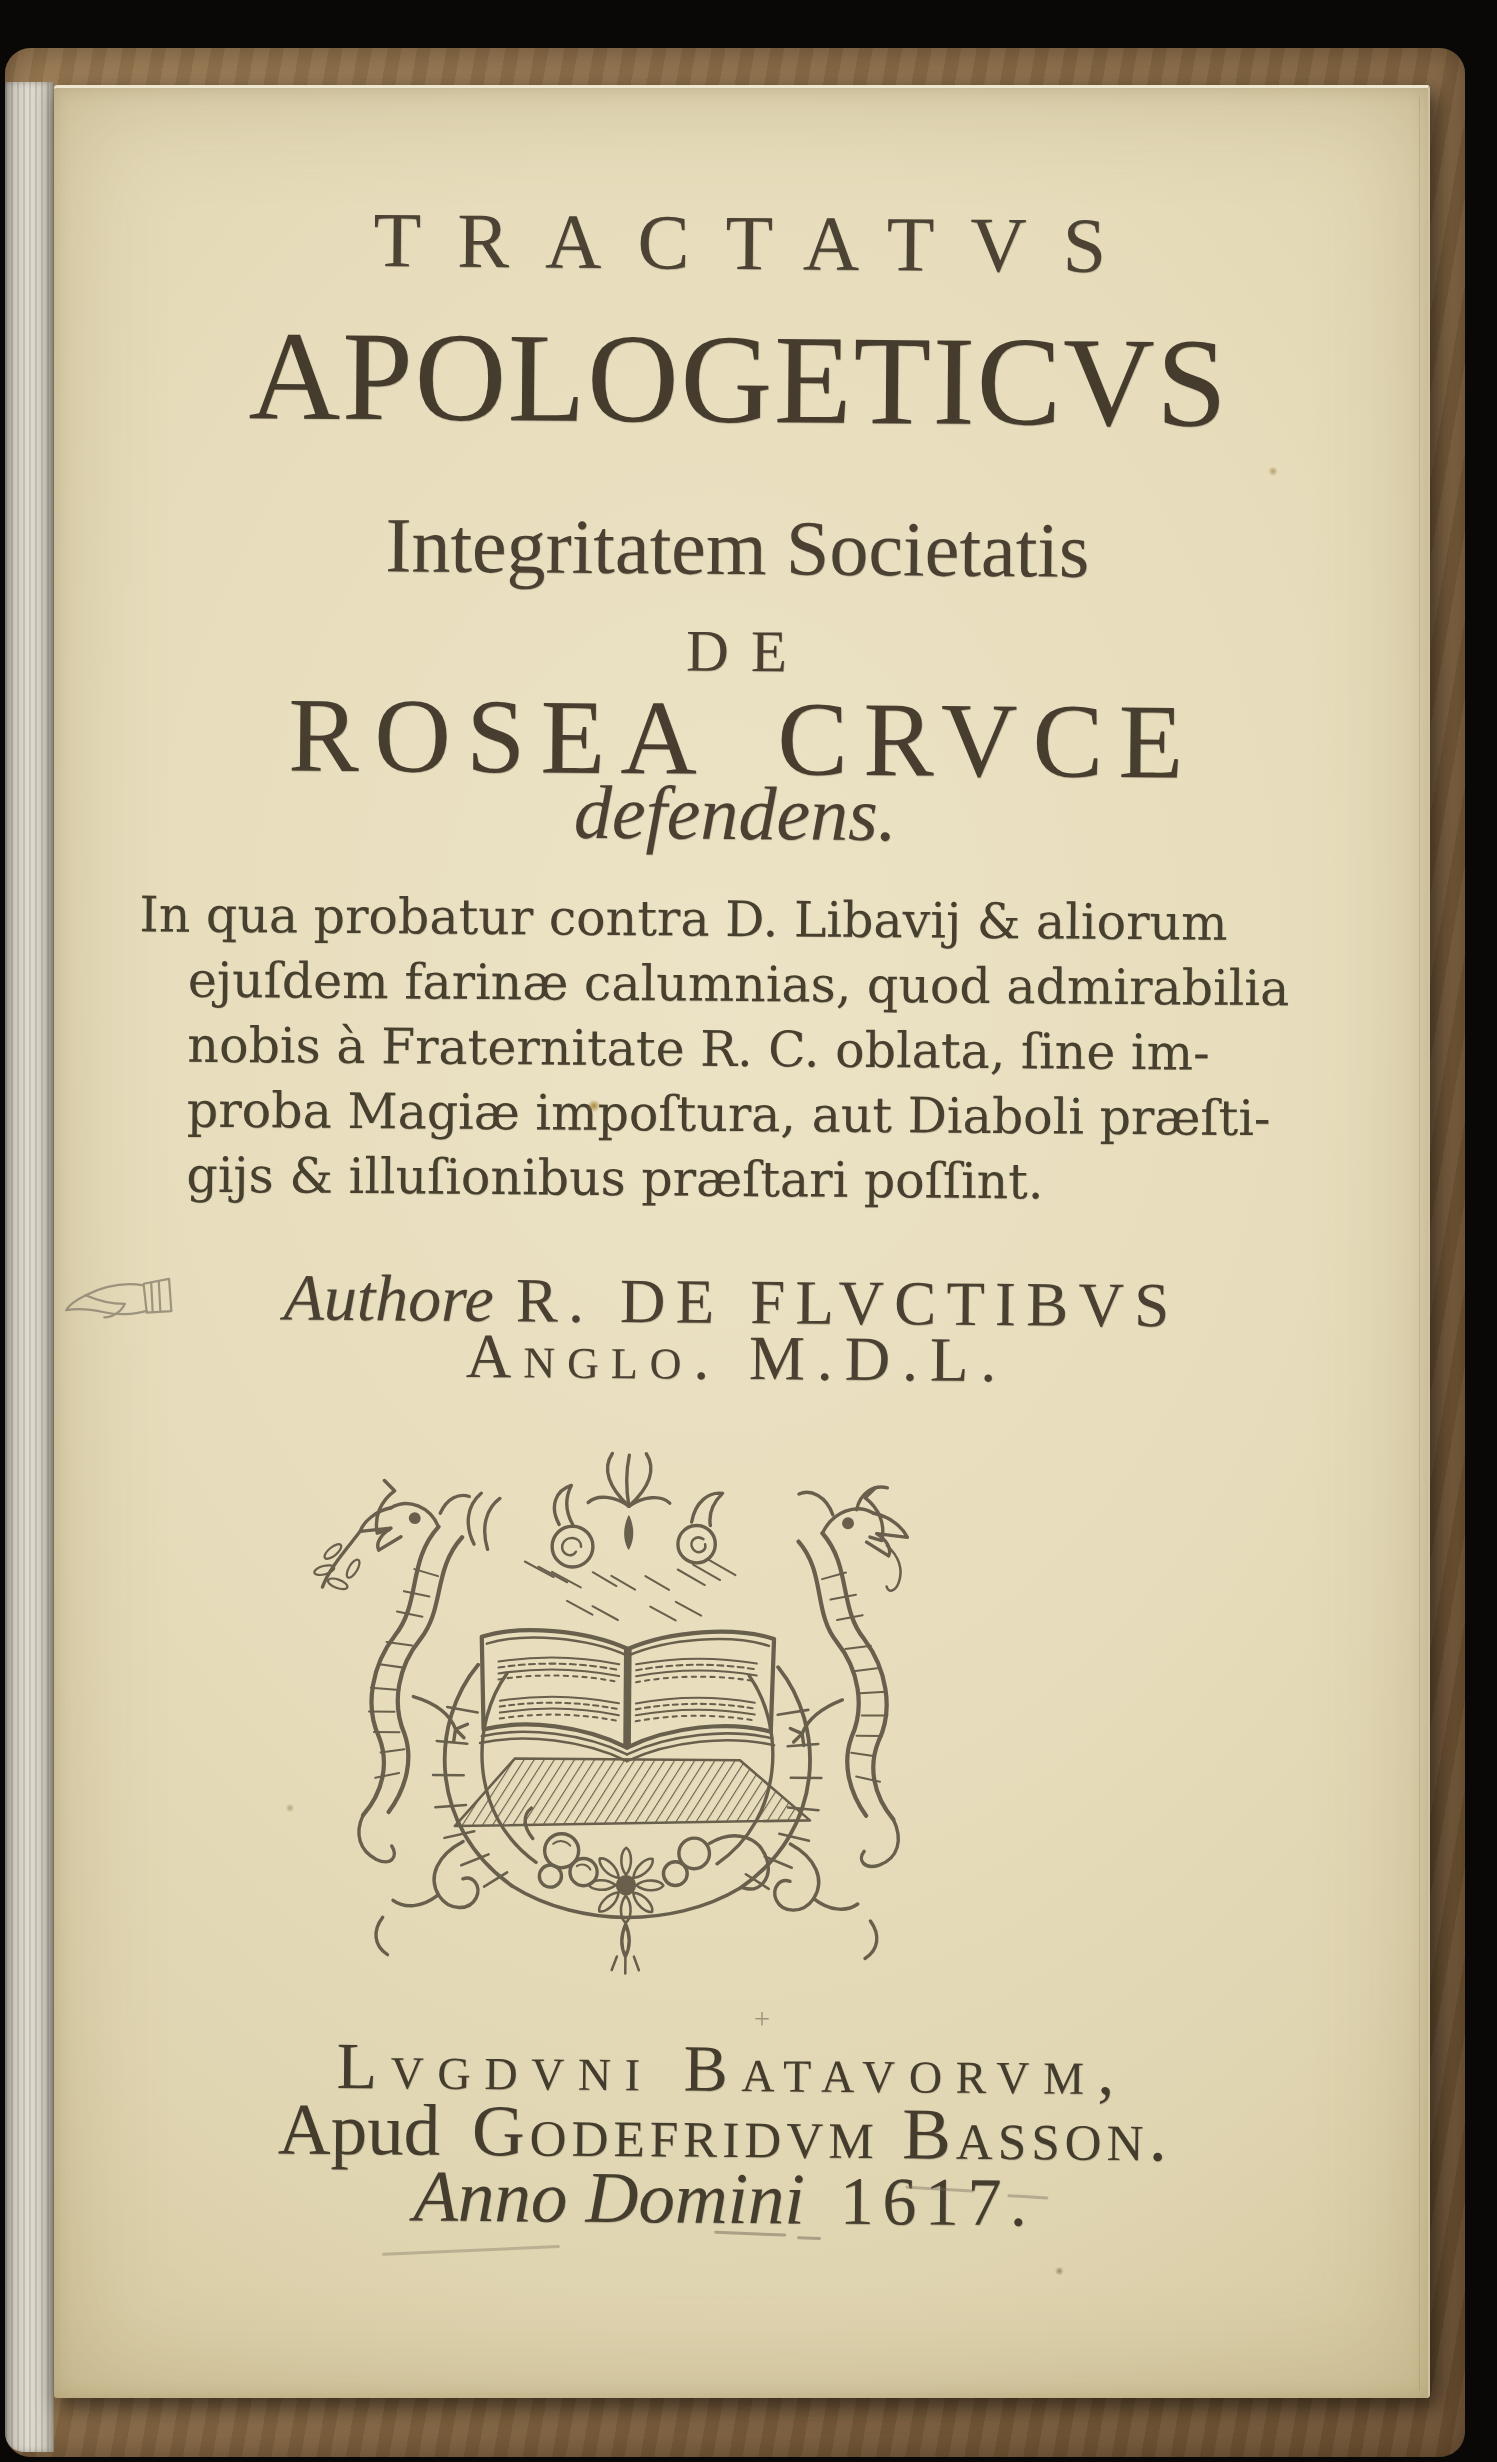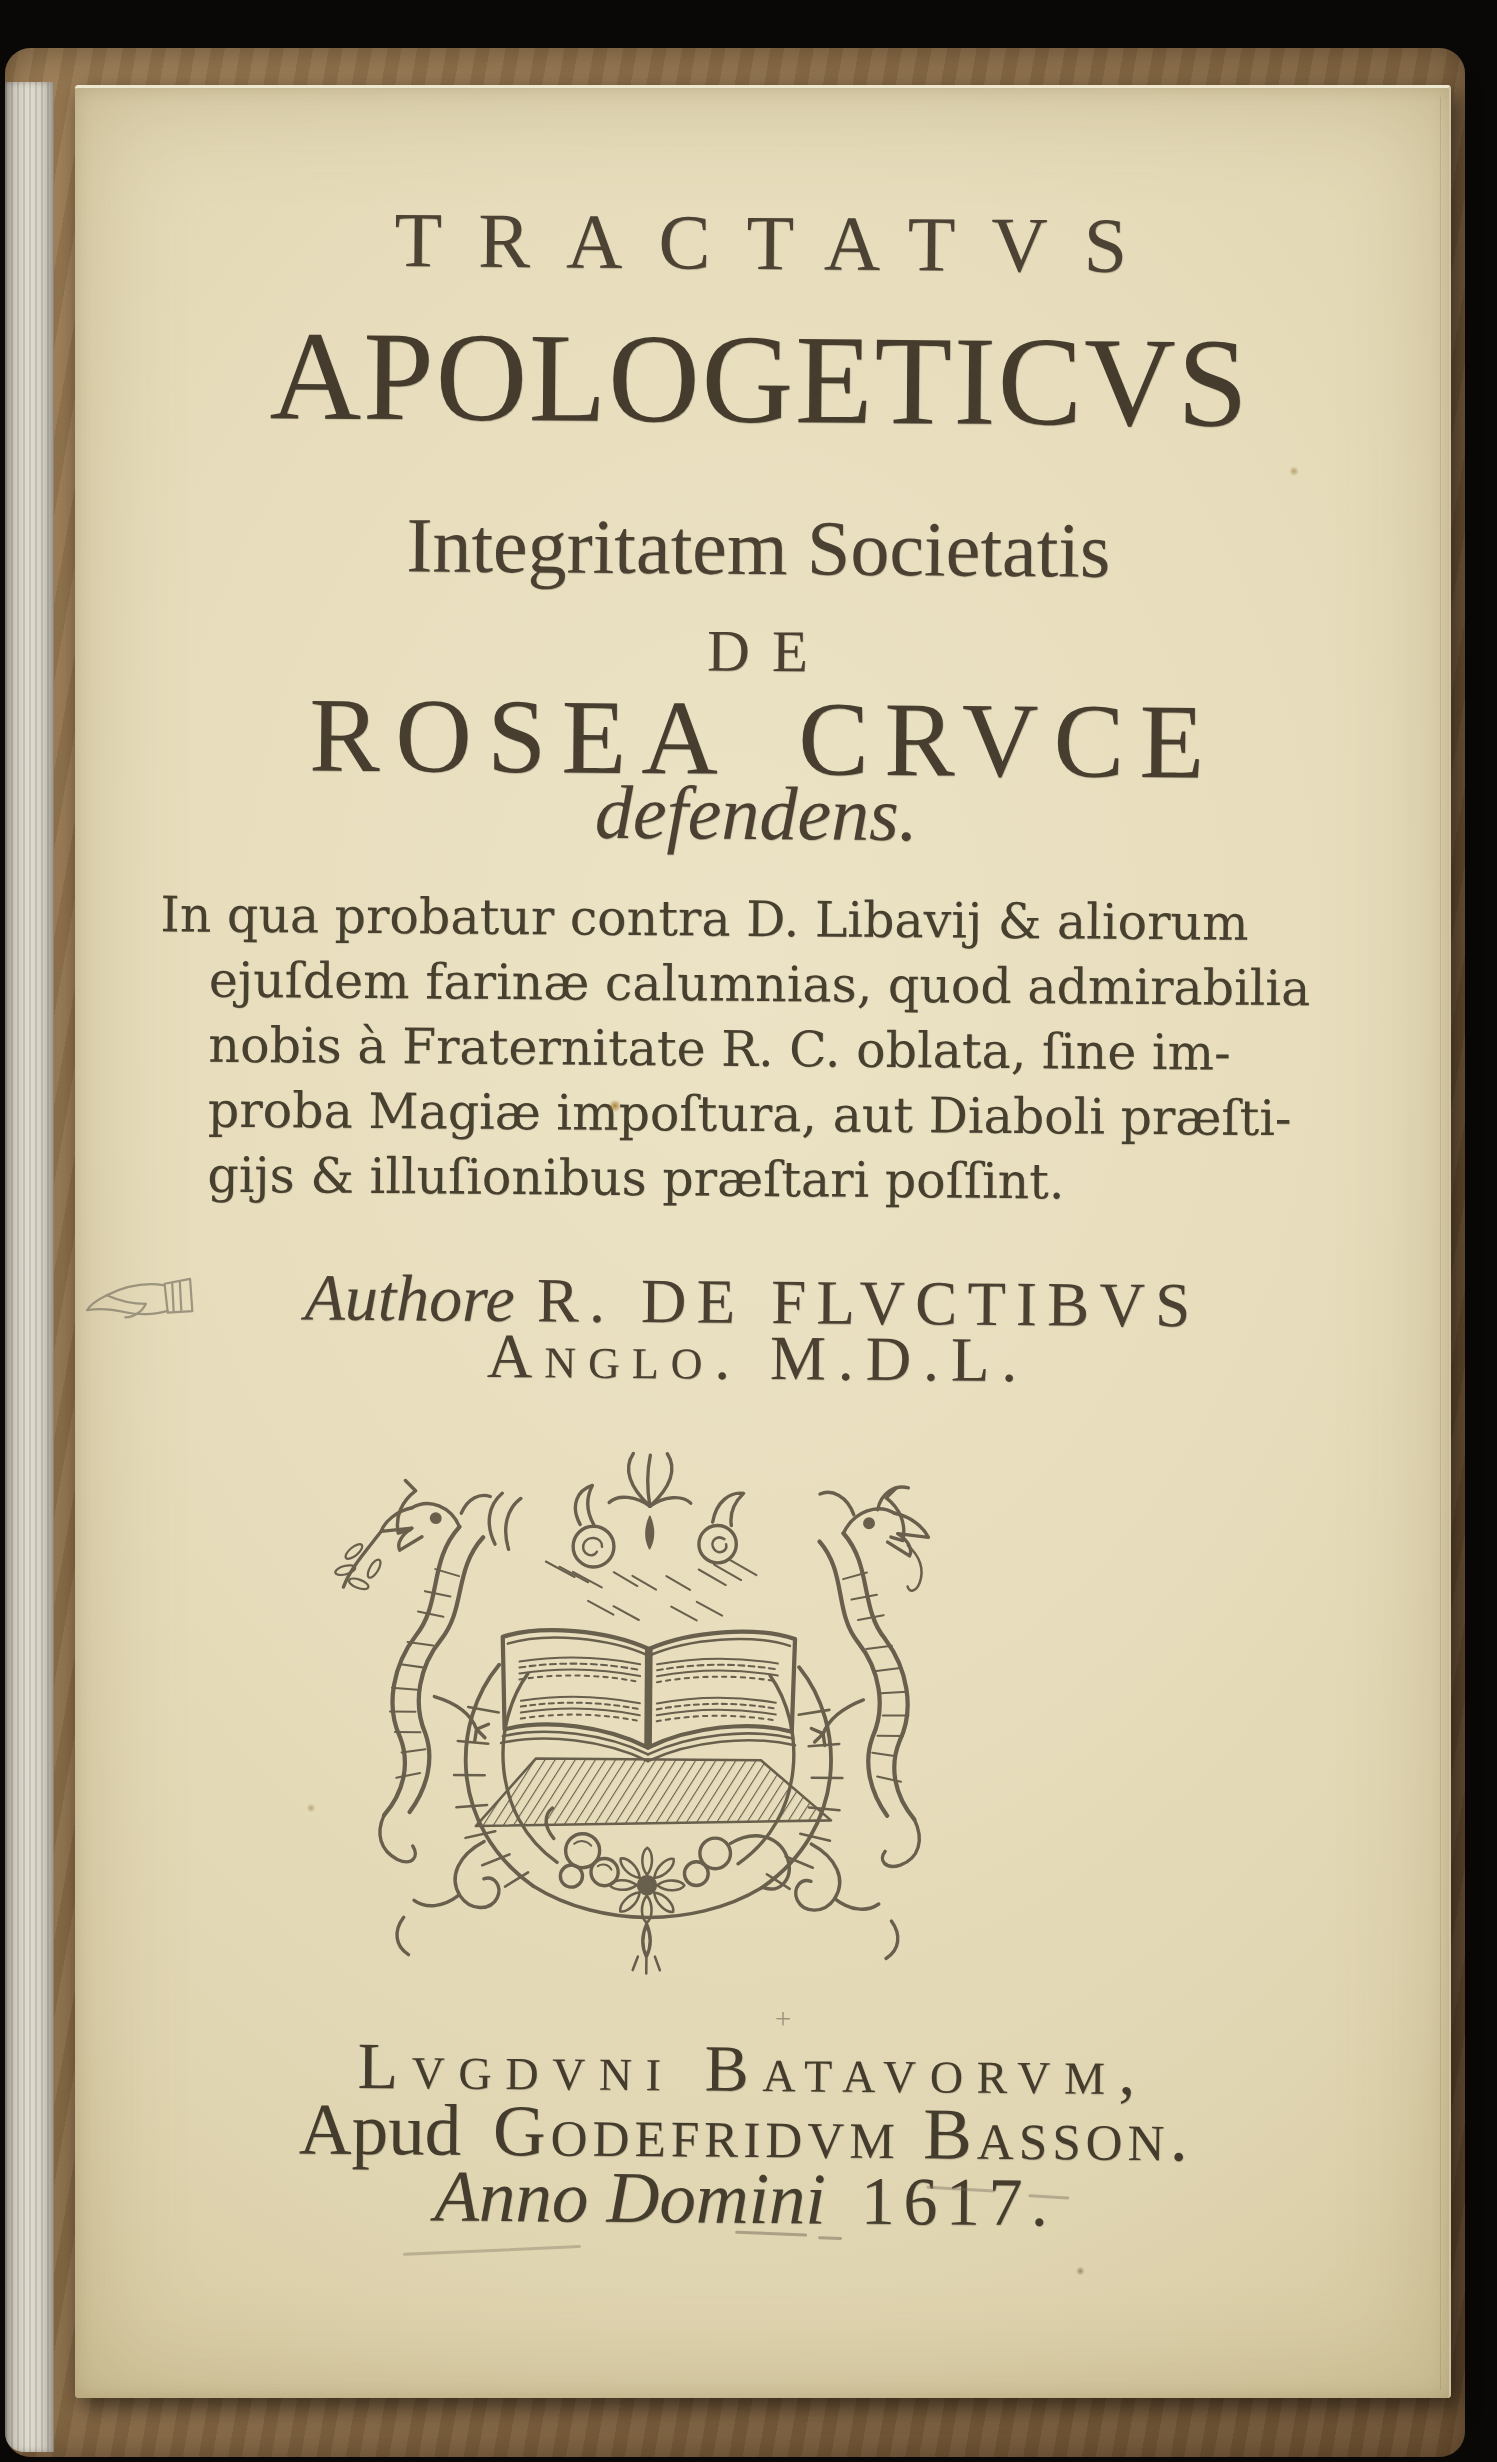--- a/index.html
+++ b/index.html
@@ -27,21 +27,20 @@
   }
   .page{
     position:absolute;left:54px;top:85px;width:1374px;height:2310px;
     background:
       radial-gradient(90% 70% at 48% 38%, #ece3c6 0%, #e7ddbc 50%, #e0d5b1 82%, #d7cba3 100%);
     border-top:3.4px solid #efe8d1;
     border-right:2.5px solid #cfc3a2;
     border-radius:3.4px;
     box-shadow: inset 0 0 110px rgba(130,105,60,.30), inset 0 0 17px rgba(120,95,55,.22),
                 6.8px 8.5px 22px rgba(0,0,0,.55);
-    margin-left: 21px;
   }
   .page-edge-line{position:absolute;top:8.5px;bottom:8.5px;right:7.6px;width:1.7px;
     background:rgba(125,105,65,.22);}
   
   .content{position:absolute;inset:0;transform:rotate(.45deg);transform-origin:50% 0;}
   .c{position:absolute;left:0;right:0;text-align:center;white-space:nowrap;
      color:#4a4132;text-shadow:0.5px 0.7px 0.8px rgba(70,60,45,.35);}
   .half-title {top:110px;font-size:78px;letter-spacing:36px;text-indent:36px;color:#4c4334;}
   .main-title {top:219px;font-size:127px;letter-spacing:1.7px;color:#453c2e;}
   .sub1       {top:415px;font-size:78px;color:#4a4132;}

